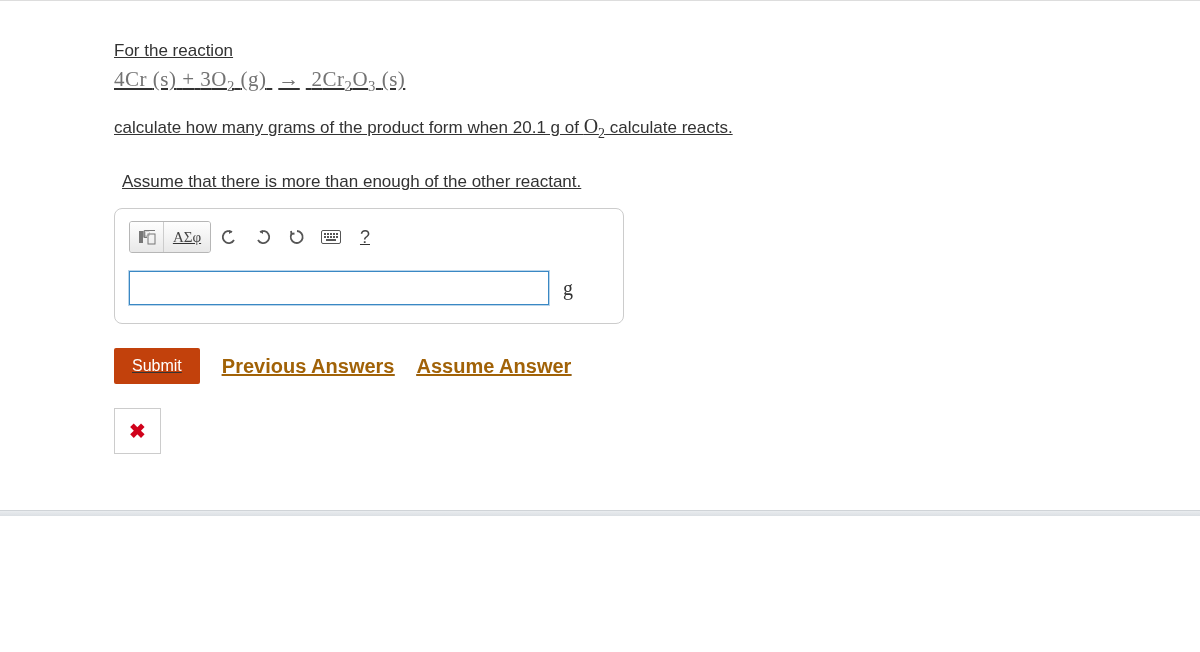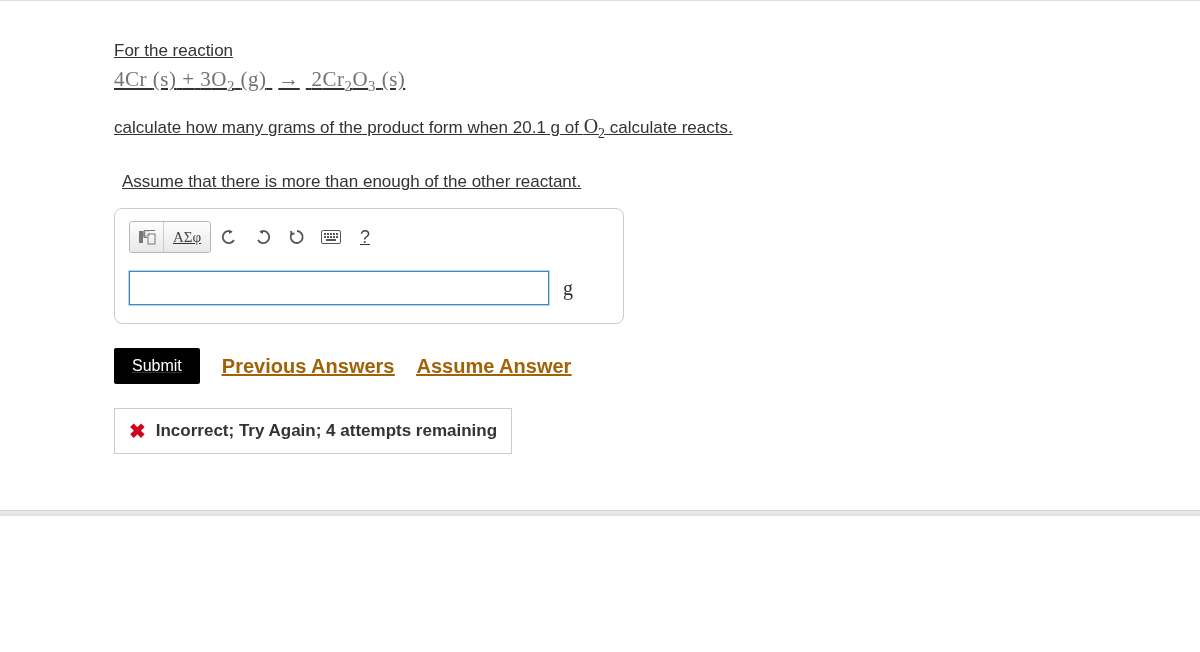--- a/index.html
+++ b/index.html
@@ -101,21 +101,21 @@
     font-family: "Times New Roman", serif;
     font-size: 20px;
   }
   .actions {
     margin-top: 24px;
     display: flex;
     align-items: center;
     gap: 22px;
   }
   .submit-btn {
-    background: #000000;
+    background: #c2410c;
     color: #fff;
     border: none;
     padding: 9px 18px;
     font-size: 16px;
     cursor: pointer;
     border-radius: 2px;
   }
   .link {
     color: #a16207;
     text-decoration: underline;
@@ -233,18 +233,17 @@
     </div>
 
     <div class="actions">
       <button class="submit-btn">Submit</button>
       <span class="link">Previous Answers</span>
       <span class="link">Assume Answer</span>
     </div>
 
     <div class="feedback">
       <span class="x-icon">✖</span>
-      <span>Incorrect; Try Again; 4 attempts remaining</span>
     </div>
 
   </div>
 </div>
 <div class="bottom-bar"></div>
 
 </body></html>

